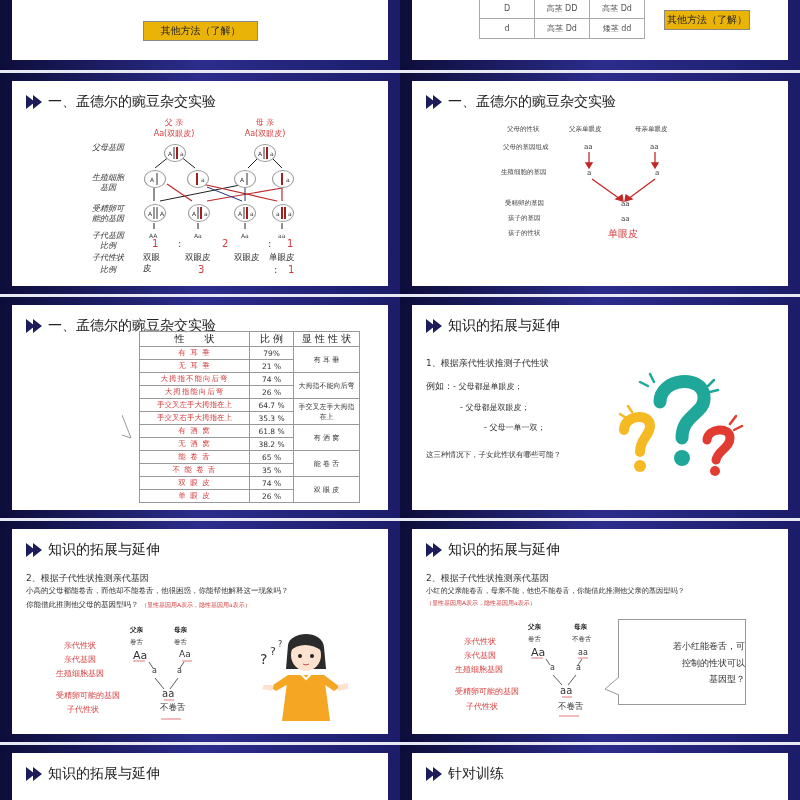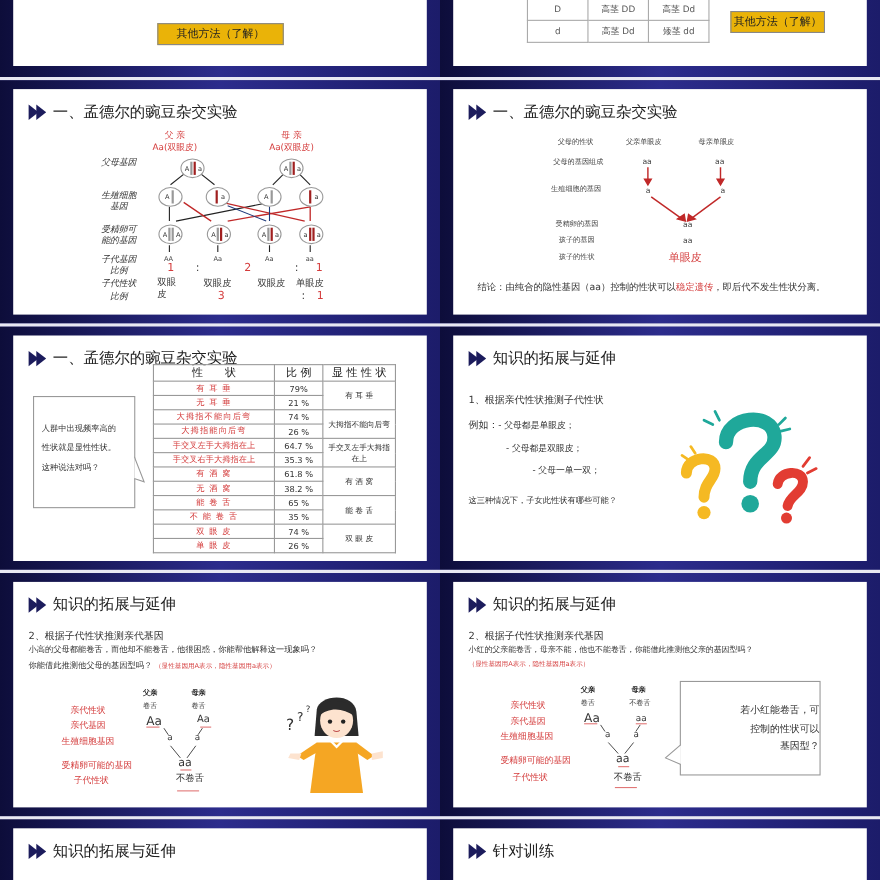--- a/index.html
+++ b/index.html
@@ -103,21 +103,21 @@
 
 <div class="tile" style="left:0; top:73px; height:224px;">
   <div class="slide">
     <div class="slide-title">
       <span class="chev">
           <span></span>
           <span></span>
         </span>
       <span>一、孟德尔的豌豆杂交实验</span>
     </div>
-    <div class="abs red" style="left:122px; top:36px; font-size:8px; text-align:center; width:50px;">
+    <div class="abs red" style="left:137px; top:36px; font-size:8px; text-align:center; width:50px;">
       <div>父 亲</div>
       <div>Aa(双眼皮)</div>
     </div>
     <div class="abs red" style="left:228px; top:36px; font-size:8px; text-align:center; width:50px;">
       <div>母 亲</div>
       <div>Aa(双眼皮)</div>
     </div>
 
     <div class="lbl" style="left:80px; top:61px;">父母基因</div>
     <div class="lbl" style="left:80px; top:91px;">生殖细胞</div>
@@ -260,39 +260,31 @@
           <polygon points="240,82 246,82 243,87"></polygon>
         <line x1="180" y1="98" x2="208" y2="118"></line>
           <polygon points="204,118 210,114 211,120"></polygon>
         <line x1="243" y1="98" x2="216" y2="118"></line>
           <polygon points="214,114 220,118 213,120"></polygon>
       </g>
     </svg>
     <div class="abs small" style="left:209px; top:119px; font-size:7px;">aa</div>
     <div class="abs small" style="left:209px; top:134px; font-size:7px;">aa</div>
     <div class="abs red" style="left:196px; top:146px; font-size:10px;">单眼皮</div>
-    <div class="abs" style="left:22px; top:175px; font-size:8.5px; color:#333;">
-      <span>结论：由纯合的隐性基因（aa）控制的性状可以</span><span class="red">稳定遗传</span><span>，即后代不发生性状分离。</span>
-    </div>
   </div>
 </div>
 
 <div class="tile" style="left:0; top:297px; height:224px;">
   <div class="slide">
     <div class="slide-title">
       <span class="chev">
           <span></span>
           <span></span>
         </span>
       <span>一、孟德尔的豌豆杂交实验</span>
-    </div>
-    <div class="bubble" style="left:18px; top:55px; width:93px; height:102px; padding:20px 0 0 7px;">
-      <div>人群中出现频率高的</div>
-      <div>性状就是显性性状。</div>
-      <div>这种说法对吗？</div>
     </div>
     <svg class="abs" style="left:110px; top:110px;" width="10" height="24">
       <polyline points="0,0 9,23 0,20" fill="#fff" stroke="#999" stroke-width="1"></polyline>
     </svg>
     <table class="trait-table">
       <tbody>
           <tr>
         <th>性　　状</th>
         <th>比 例</th>
         <th>显 性 性 状</th>

